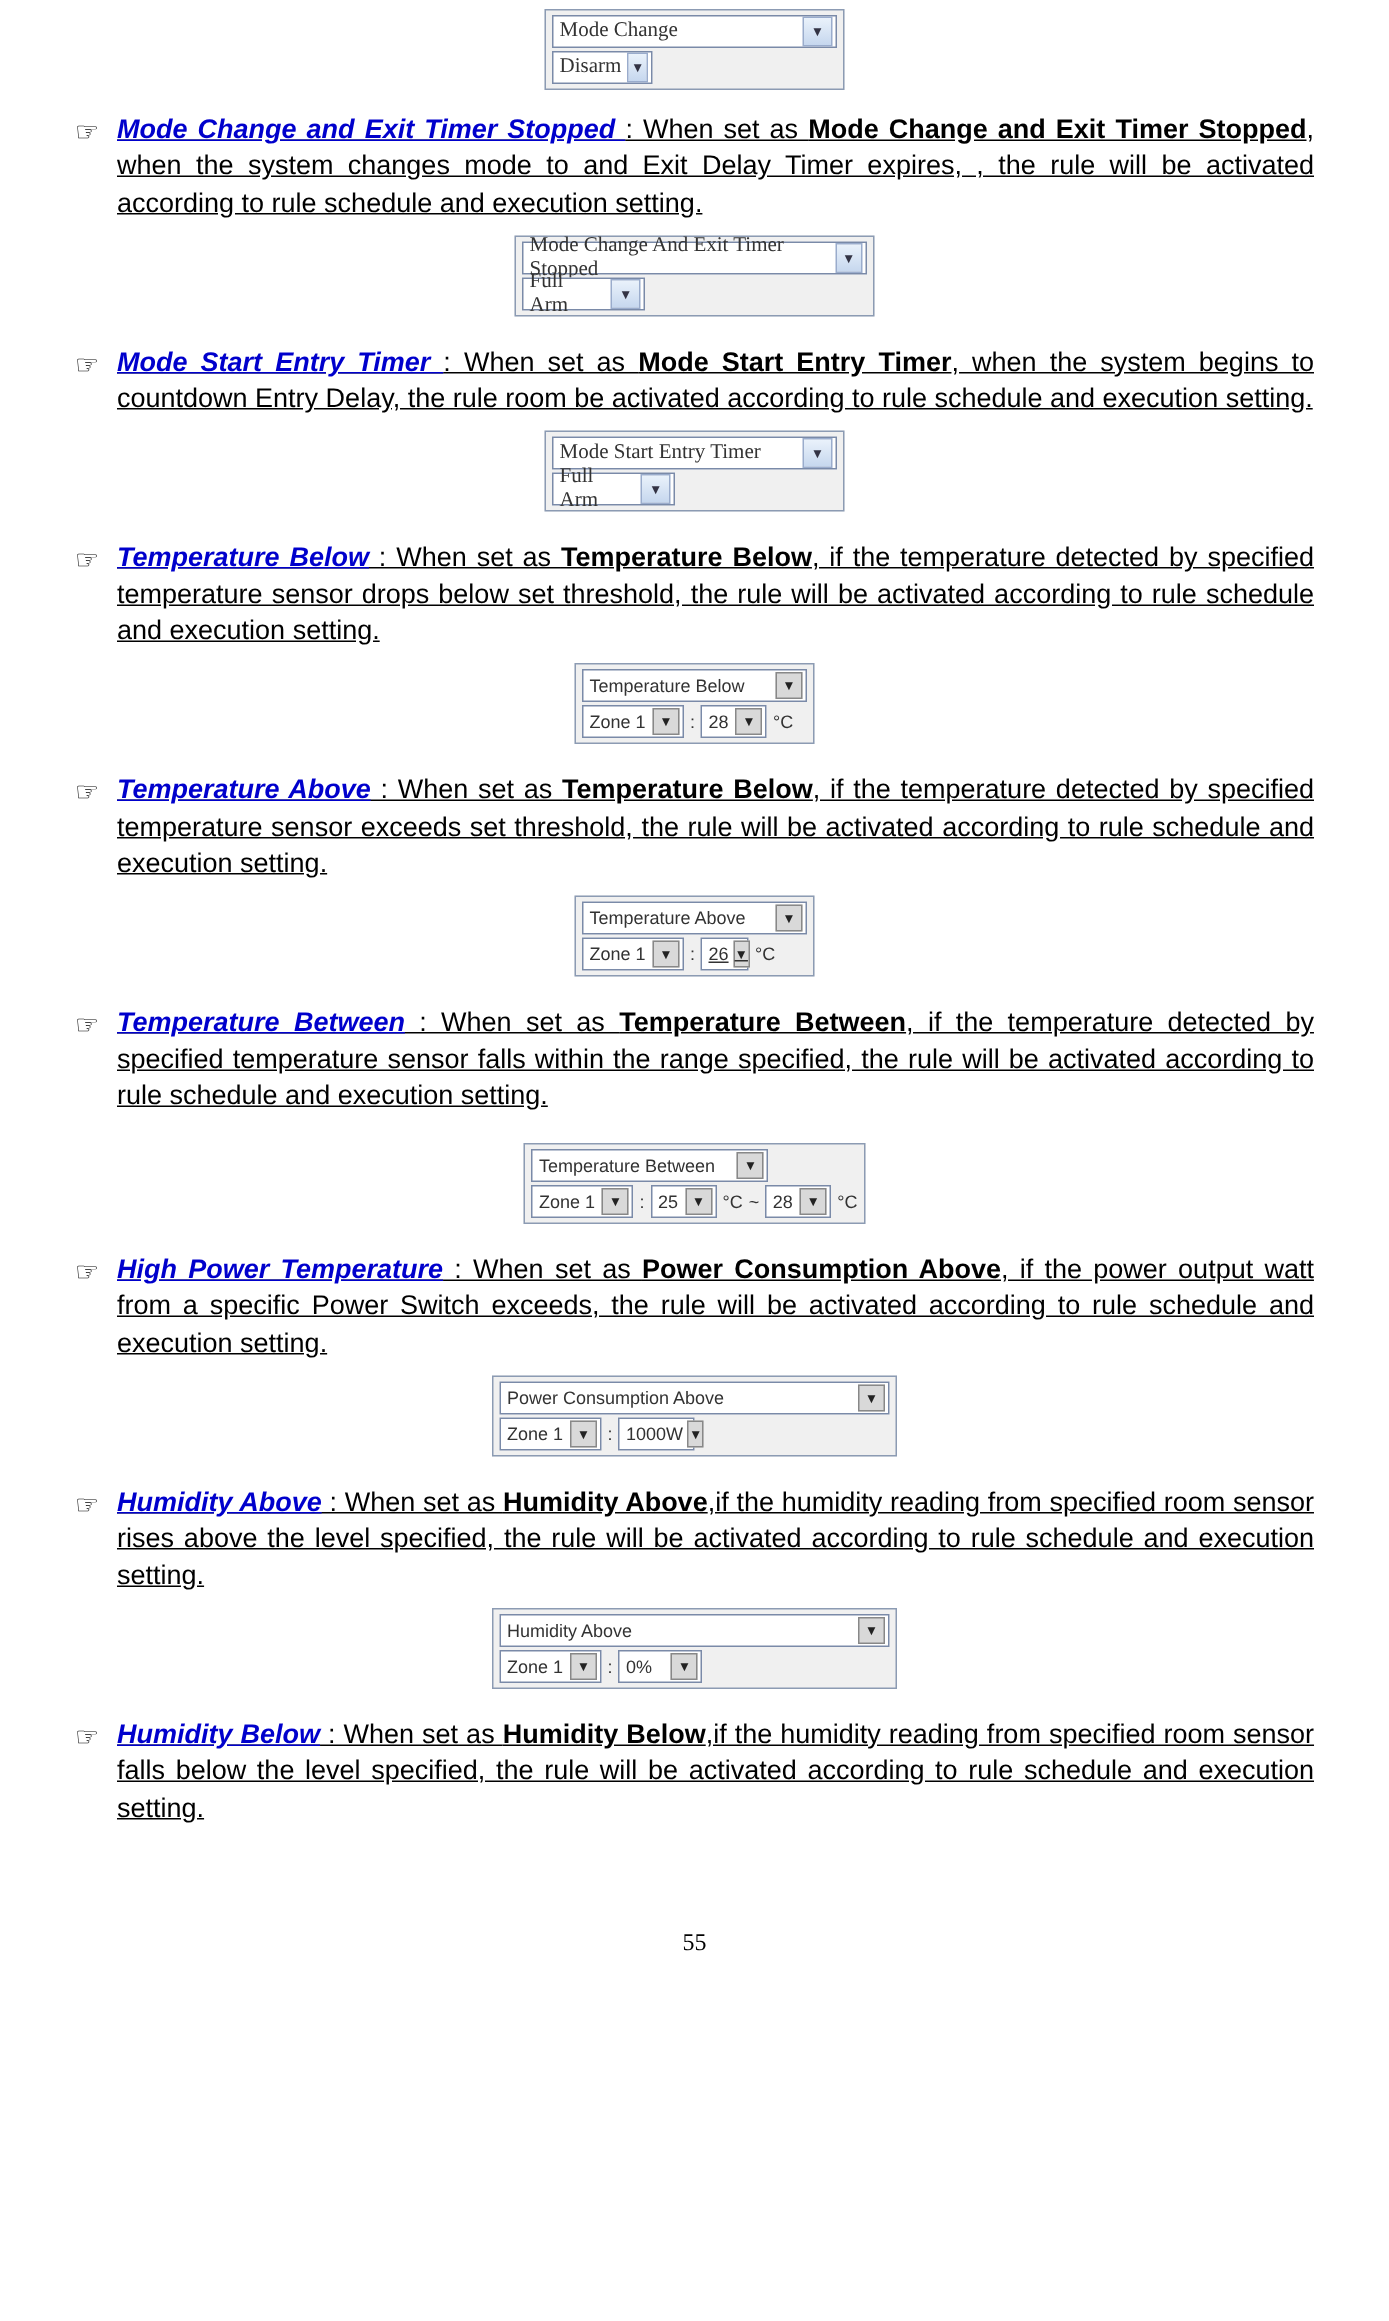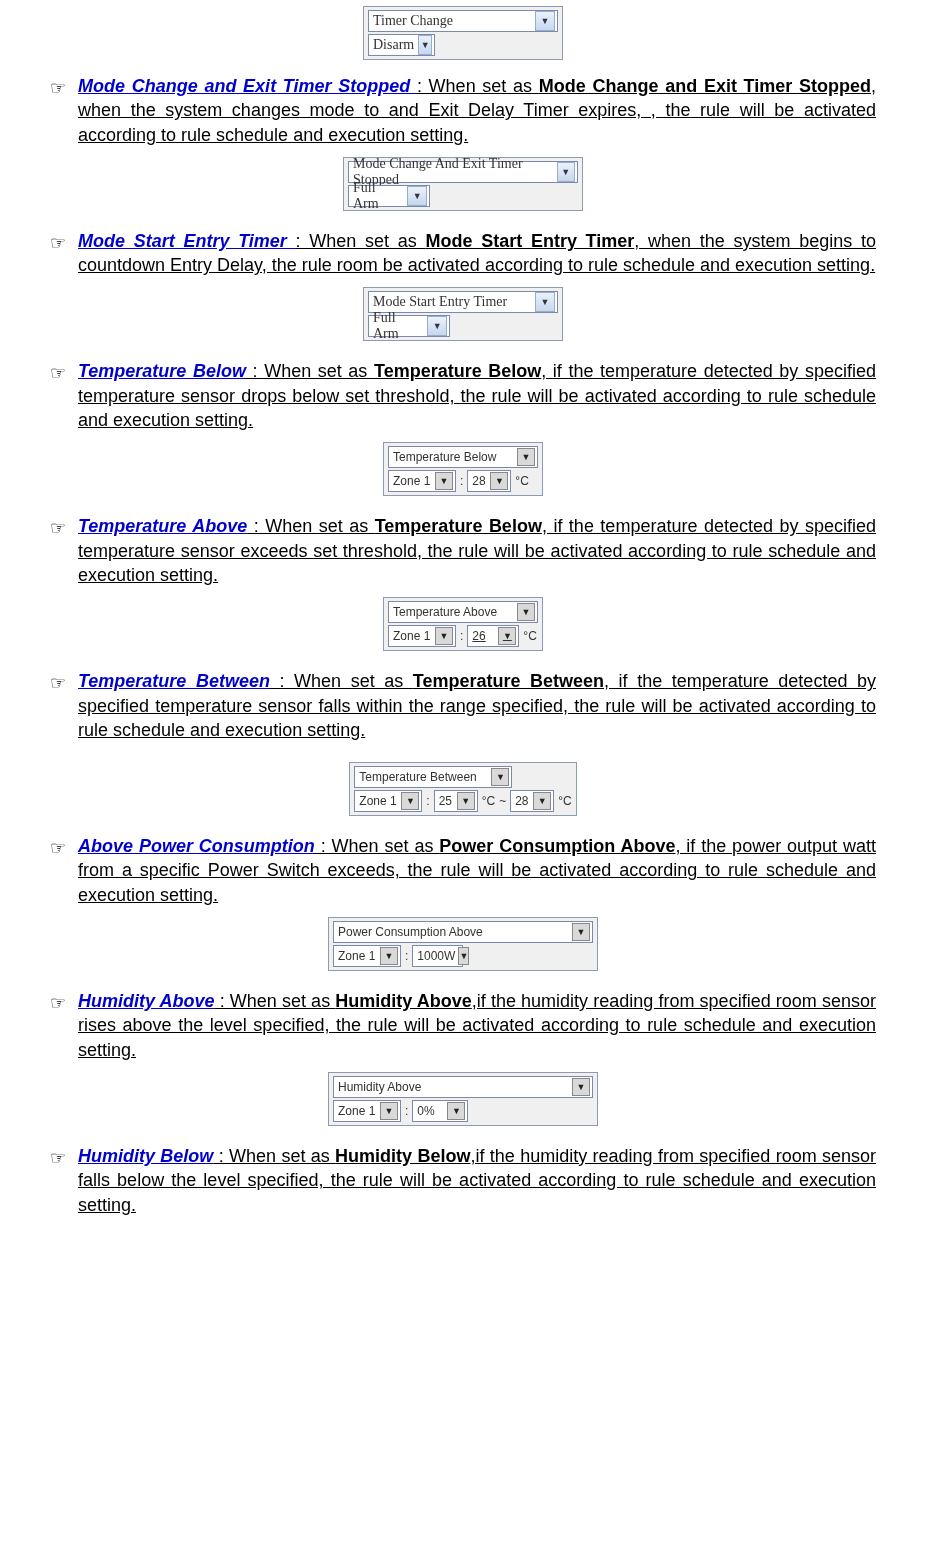--- a/index.html
+++ b/index.html
@@ -118,21 +118,21 @@
 </style>
 </head>
 <body>
 
 <div class="page">
 
   <div class="center">
     <div class="ctrl-outer">
       <div class="ctrl-row">
         <span class="ctrl-select" style="width:190px;">
-          <span>Timer Change</span>
+          <span>Mode Change</span>
           <span class="ctrl-arrow">▼</span>
         </span>
       </div>
       <div class="ctrl-row">
         <span class="ctrl-select" style="width:67px;">
           <span>Disarm</span>
           <span class="ctrl-arrow">▼</span>
         </span>
       </div>
     </div>
@@ -233,21 +233,21 @@
             <span>Temperature Above</span>
             <span class="ctrl-arrow-simple">▼</span>
           </span>
         </div>
         <div class="ctrl-row">
           <span class="ctrl-select ctrl-small" style="width:68px;">
             <span>Zone 1</span>
             <span class="ctrl-arrow-simple">▼</span>
           </span>
           <span class="unit">:</span>
-          <span class="ctrl-select ctrl-small" style="width:52px;text-decoration:underline;">
+          <span class="ctrl-select ctrl-small" style="width:32px;text-decoration:underline;">
             <span>26</span>
             <span class="ctrl-arrow-simple">▼</span>
           </span>
           <span class="unit">°C</span>
         </div>
       </div>
     </div>
   </div>
 
   <div class="section">
@@ -284,21 +284,21 @@
           <span class="unit">°C</span>
         </div>
       </div>
     </div>
   </div>
 
   <div class="section">
     <div class="para">
       <span class="hand-icon">☞</span>
       <span class="para-text">
-        <span class="title-link">Above Power Consumption</span><span> : When set as </span><span class="bold">Power Consumption Above</span><span>, if the power output watt from a specific Power Switch exceeds, the rule will be activated according to rule schedule and execution setting.</span>
+        <span class="title-link">High Power Temperature</span><span> : When set as </span><span class="bold">Power Consumption Above</span><span>, if the power output watt from a specific Power Switch exceeds, the rule will be activated according to rule schedule and execution setting.</span>
       </span>
     </div>
     <div class="center">
       <div class="ctrl-outer">
         <div class="ctrl-row">
           <span class="ctrl-select ctrl-small" style="width:260px;">
             <span>Power Consumption Above</span>
             <span class="ctrl-arrow-simple">▼</span>
           </span>
         </div>
@@ -349,14 +349,15 @@
 
   <div class="section">
     <div class="para">
       <span class="hand-icon">☞</span>
       <span class="para-text">
         <span class="title-link">Humidity Below</span><span> : When set as </span><span class="bold">Humidity Below</span><span>,if the humidity reading from specified room sensor falls below the level specified, the rule will be activated according to rule schedule and execution setting.</span>
       </span>
     </div>
   </div>
 
+  <div class="page-number">55</div>
 
 </div>
 
 </body></html>

